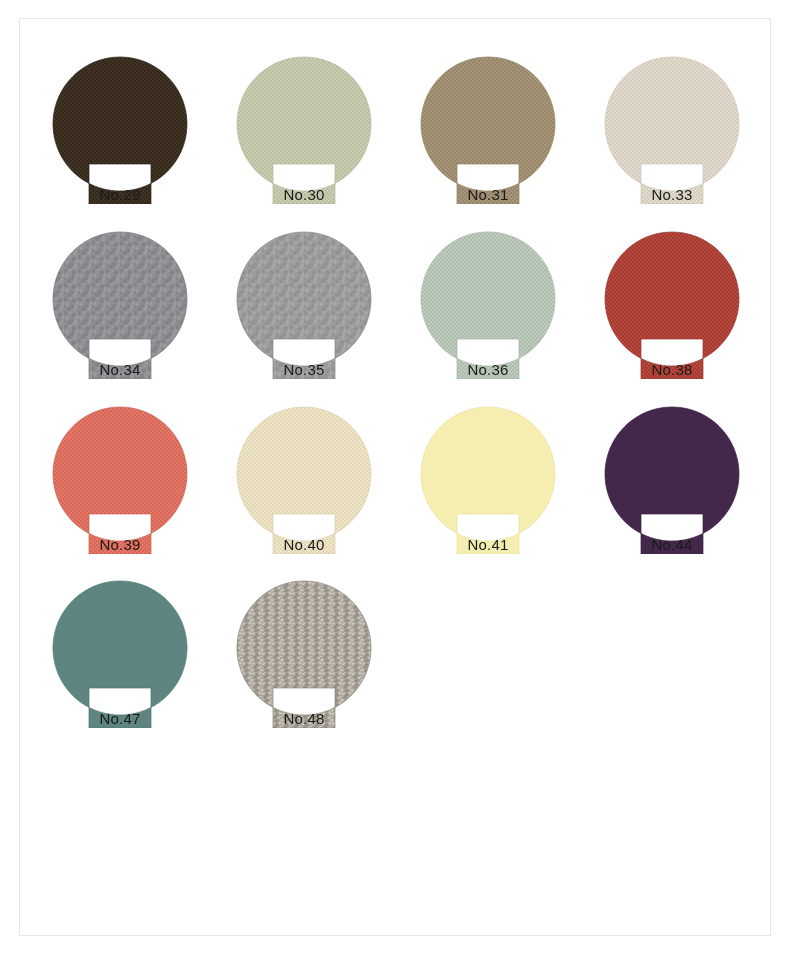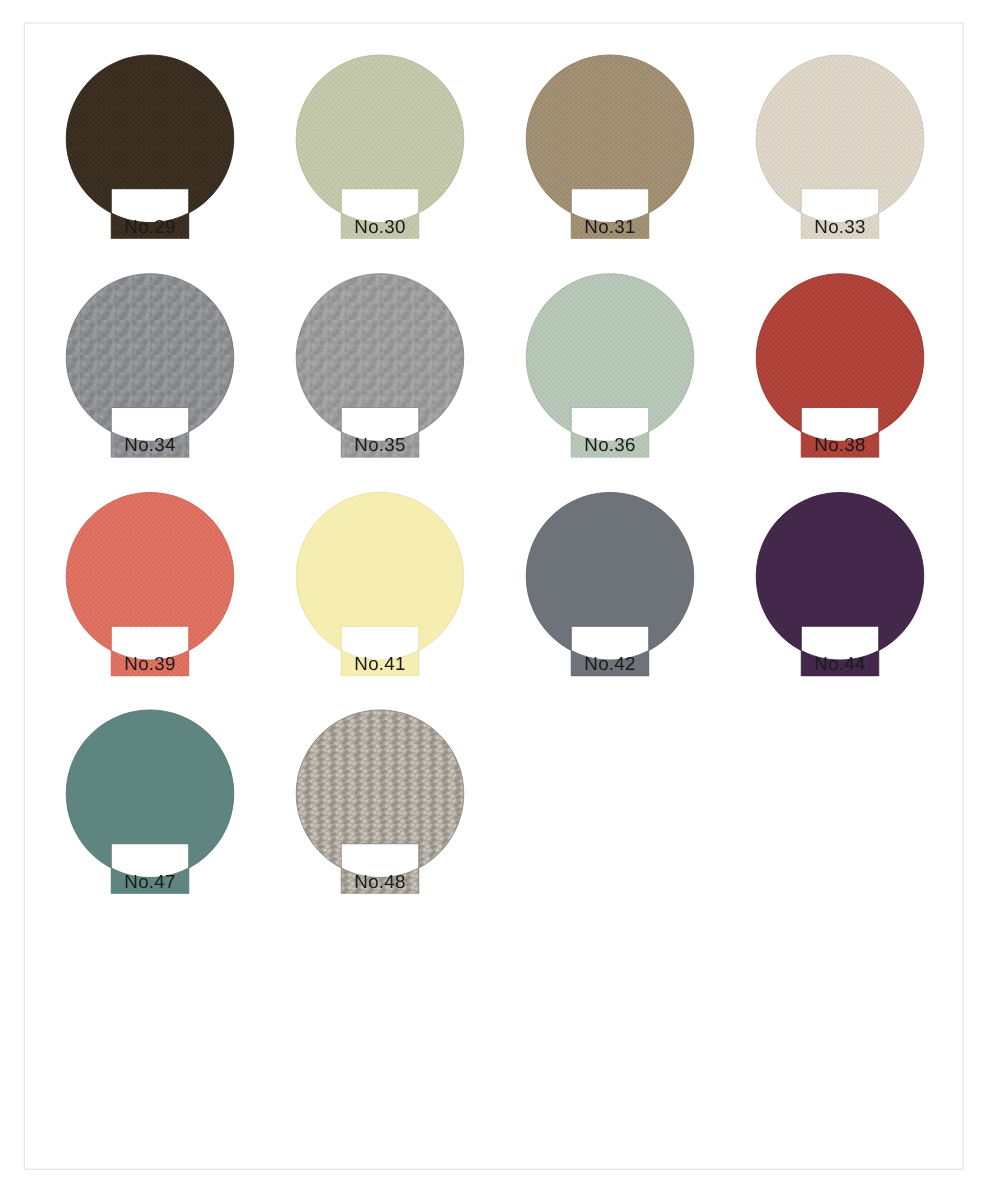--- a/index.html
+++ b/index.html
@@ -19,21 +19,21 @@
   .frame{
     position:absolute;
     left:19px;top:18px;
     width:752px;height:918px;
     border:1px solid #e6e6e6;
     background:#ffffff;
     box-sizing:border-box;
   }
   .grid{
     position:absolute;
-    left:0;top:0;
+    left:0;top:13px;
     width:752px;height:918px;
     display:grid;
     grid-template-columns:repeat(4,1fr);
     grid-template-rows:repeat(5,1fr);
     box-sizing:border-box;
     padding:20px 8px 24px 8px;
   }
   .cell{
     position:relative;
     display:flex;
@@ -232,40 +232,44 @@
               </defs>
               <path d="M 70 5 A 67 67 0 1 1 69.99 5 Z M 39 112 L 101 112 L 101 152 L 39 152 Z" fill-rule="evenodd" fill="url(#tex10)" stroke="#cc6051" stroke-width="0.7"></path>
             </svg>
             <div class="swatch-label">No.39</div>
           </div>
         </div>
         <div class="cell">
           <div class="swatch-wrap">
             <svg class="swatch-svg" viewBox="0 0 140 152">
               <defs>
+                <pattern id="tex11" patternUnits="userSpaceOnUse" width="4" height="4">
+                  <rect width="4" height="4" fill="#ece0c0"></rect>
+                  <rect x="0" y="0" width="2" height="2" fill="#dacfae" opacity="0.55"></rect>
+                  <rect x="2" y="2" width="2" height="2" fill="#dacfae" opacity="0.55"></rect>
+                  <rect x="2" y="0" width="2" height="2" fill="#f5ebd2" opacity="0.40"></rect>
+                  <rect x="0" y="2" width="2" height="2" fill="#f5ebd2" opacity="0.40"></rect>
+                </pattern>
+              </defs>
+              <path d="M 70 5 A 67 67 0 1 1 69.99 5 Z M 39 112 L 101 112 L 101 152 L 39 152 Z" fill-rule="evenodd" fill="url(#tex11)" stroke="#dacfae" stroke-width="0.7"></path>
+            </svg>
+            <div class="swatch-label">No.40</div>
+          </div>
+        </div>
+        <div class="cell">
+          <div class="swatch-wrap">
+            <svg class="swatch-svg" viewBox="0 0 140 152">
+              <defs>
                 <pattern id="tex12" patternUnits="userSpaceOnUse" width="8" height="8">
                   <rect width="8" height="8" fill="#f5eeb0"></rect>
                 </pattern>
               </defs>
               <path d="M 70 5 A 67 67 0 1 1 69.99 5 Z M 39 112 L 101 112 L 101 152 L 39 152 Z" fill-rule="evenodd" fill="url(#tex12)" stroke="#e8e0a0" stroke-width="0.7"></path>
             </svg>
             <div class="swatch-label">No.41</div>
-          </div>
-        </div>
-        <div class="cell">
-          <div class="swatch-wrap">
-            <svg class="swatch-svg" viewBox="0 0 140 152">
-              <defs>
-                <pattern id="tex13" patternUnits="userSpaceOnUse" width="8" height="8">
-                  <rect width="8" height="8" fill="#6e737a"></rect>
-                </pattern>
-              </defs>
-              <path d="M 70 5 A 67 67 0 1 1 69.99 5 Z M 39 112 L 101 112 L 101 152 L 39 152 Z" fill-rule="evenodd" fill="url(#tex13)" stroke="#5f646b" stroke-width="0.7"></path>
-            </svg>
-            <div class="swatch-label">No.42</div>
           </div>
         </div>
         <div class="cell">
           <div class="swatch-wrap">
             <svg class="swatch-svg" viewBox="0 0 140 152">
               <defs>
                 <pattern id="tex15" patternUnits="userSpaceOnUse" width="8" height="8">
                   <rect width="8" height="8" fill="#44284c"></rect>
                 </pattern>
               </defs>

